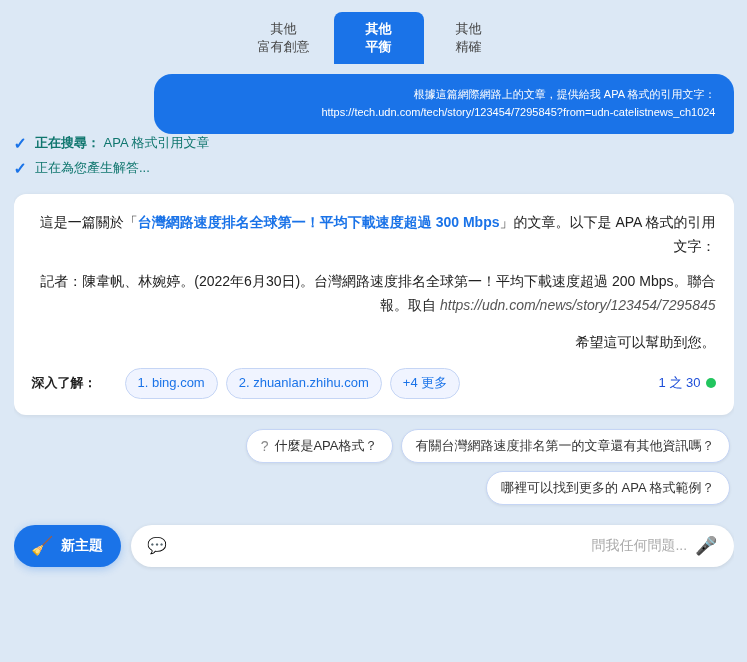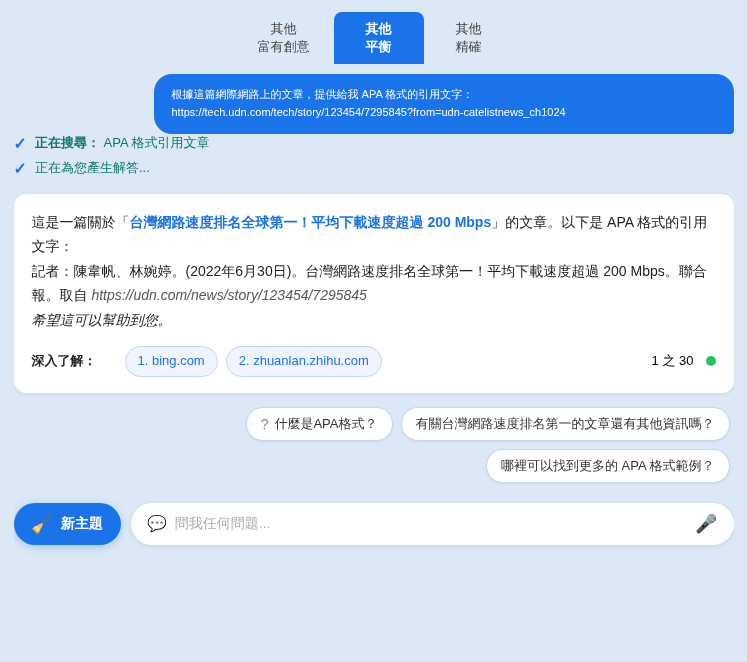--- a/index.html
+++ b/index.html
@@ -1,15 +1,15 @@
 <!DOCTYPE html>
 <html><head>
   <meta charset="utf-8">
   <style>
-    * { box-sizing: border-box; margin: 0; padding: 0; }
+    * { box-sizing: border-box; margin: 0; padding: 0; text-align: right; }
     body {
       font-family: "Microsoft JhengHei", "PingFang TC", "Helvetica Neue", Arial, sans-serif;
       background: #dce8f5;
       width: 747px;
       height: 662px;
       overflow: hidden;
       display: flex;
       flex-direction: column;
       align-items: center;
     }
@@ -138,24 +138,24 @@
       border: 1px solid #c5d5f5;
       border-radius: 16px;
       padding: 3px 12px;
       font-size: 13px;
       color: #1a73e8;
       cursor: pointer;
     }
     .page-count {
       margin-left: auto;
       font-size: 13px;
-      color: #000000;
-      display: flex;
-      align-items: center;
-      gap: 12px;
+      color: #1d4ed8;
+      display: flex;
+      align-items: center;
+      gap: 5px;
     }
     .green-dot {
       width: 10px;
       height: 10px;
       background: #22c55e;
       border-radius: 50%;
       display: inline-block;
     }
 
     
@@ -270,35 +270,36 @@
       <span>APA 格式引用文章</span>
     </span>
   </div>
   <div class="status-line">
     <span class="status-check">✓</span>
     <span class="status-text">正在為您產生解答...</span>
   </div>
 
   <div class="response-box">
     <p>
-      這是一篇關於「<span class="highlight">台灣網路速度排名全球第一！平均下載速度超過 200 Mbps</span>」的文章。以下是 APA 格式的引用文字：
+      這是一篇關於「<span class="highlight">台灣網路速度排名全球第一！平均下載速度超過 300 Mbps</span>」的文章。以下是 APA 格式的引用文字：
     </p>
-    <p style="">
+    <p style="margin-top:10px;">
       <span>記者：陳韋帆、林婉婷。(2022年6月30日)。台灣網路速度排名全球第一！平均下載速度超過 200 Mbps。聯合報。取自 </span><span class="italic-link">https://udn.com/news/story/123454/7295845</span>
     </p>
-    <p style="font-style:italic;">希望這可以幫助到您。</p>
+    <p style="margin-top:12px;">希望這可以幫助到您。</p>
 
     <div class="deep-dive-row">
       <span class="deep-dive-label">深入了解：</span>
       <a class="source-link" href="#">
         <span>1. bing.com</span>
       </a>
       <a class="source-link" href="#">
         <span>2. zhuanlan.zhihu.com</span>
       </a>
+      <span class="more-sources">+4 更多</span>
       <div class="page-count">
         <span>1 之 30</span>
         <span class="green-dot"></span>
       </div>
     </div>
   </div>
 
   <div class="suggestions">
     <div class="suggestion-chip">
       <span class="chip-icon">?</span>

